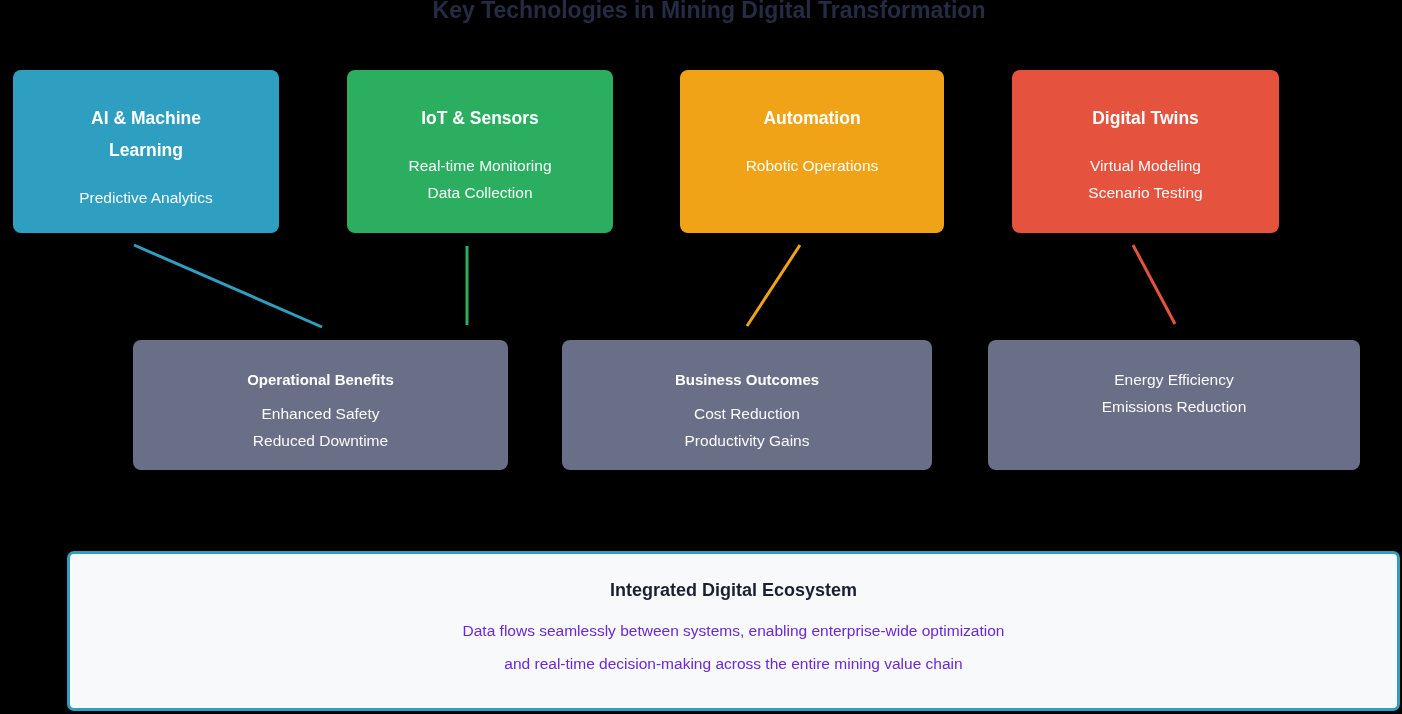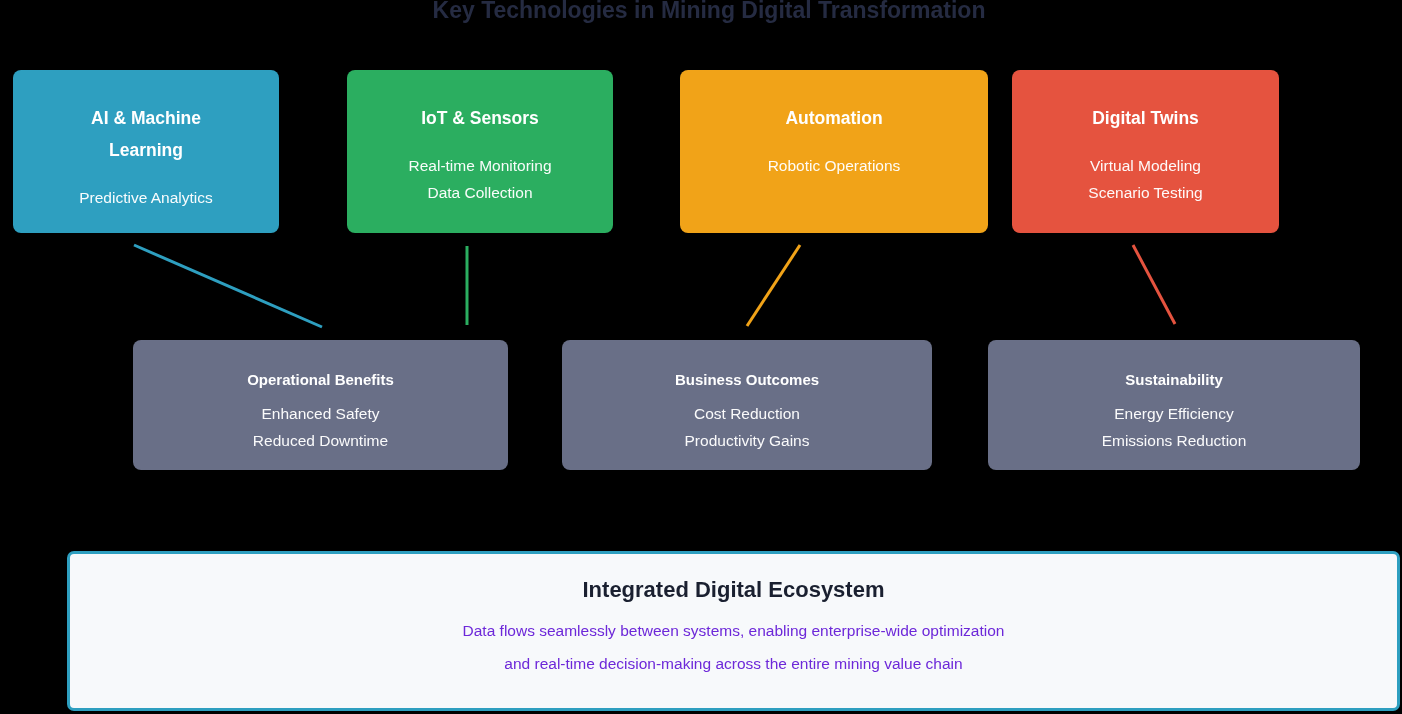--- a/index.html
+++ b/index.html
@@ -38,21 +38,21 @@
     box-sizing: border-box;
     border-radius: 8px;
     text-align: center;
     color: #fff;
   }
 
   
   .tech-box { top: 70px; height: 163px; padding-top: 32px; margin-left: 12px; }
   .tech-0 { left: 1px;    width: 266px; background: #2E9FC0; }
   .tech-1 { left: 335px;  width: 266px; background: #2BAE60; }
-  .tech-2 { left: 668px;  width: 308px; background: #F1A318; }
+  .tech-2 { left: 668px;  width: 264px; background: #F1A318; }
   .tech-3 { left: 1000px; width: 267px; background: #E5533F; }
 
   .tech-box .box-title {
     font-size: 17.5px;
     font-weight: bold;
     line-height: 32px;
     margin: 0 auto 18px auto;
   }
   .tech-0 .box-title { max-width: 150px; }
 
@@ -83,21 +83,21 @@
     width: 1333px;
     height: 160px;
     box-sizing: border-box;
     background: #F7F9FB;
     border: 3px solid #2E9FC0;
     border-radius: 7px;
     text-align: center;
     padding-top: 22px;
   }
   .ecosystem-title {
-    font-size: 22px;
+    font-size: 18px;
     font-weight: bold;
     color: #1A2030;
     line-height: 28px;
     margin: 0 0 10px 0;
   }
   .ecosystem-line {
     font-size: 15.5px;
     color: #6d28d9;
     line-height: 33px;
   }
@@ -144,21 +144,20 @@
     <div class="feature-line">Reduced Downtime</div>
   </div>
 
   <div class="box outcome-box outcome-1">
     <div class="box-title">Business Outcomes</div>
     <div class="feature-line">Cost Reduction</div>
     <div class="feature-line">Productivity Gains</div>
   </div>
 
   <div class="box outcome-box outcome-2">
-    <div class="box-title">Sustainability</div>
     <div class="feature-line">Energy Efficiency</div>
     <div class="feature-line">Emissions Reduction</div>
   </div>
 
   <div class="ecosystem-box">
     <div class="ecosystem-title">Integrated Digital Ecosystem</div>
     <div class="ecosystem-line">Data flows seamlessly between systems, enabling enterprise-wide optimization</div>
     <div class="ecosystem-line">and real-time decision-making across the entire mining value chain</div>
   </div>
 

